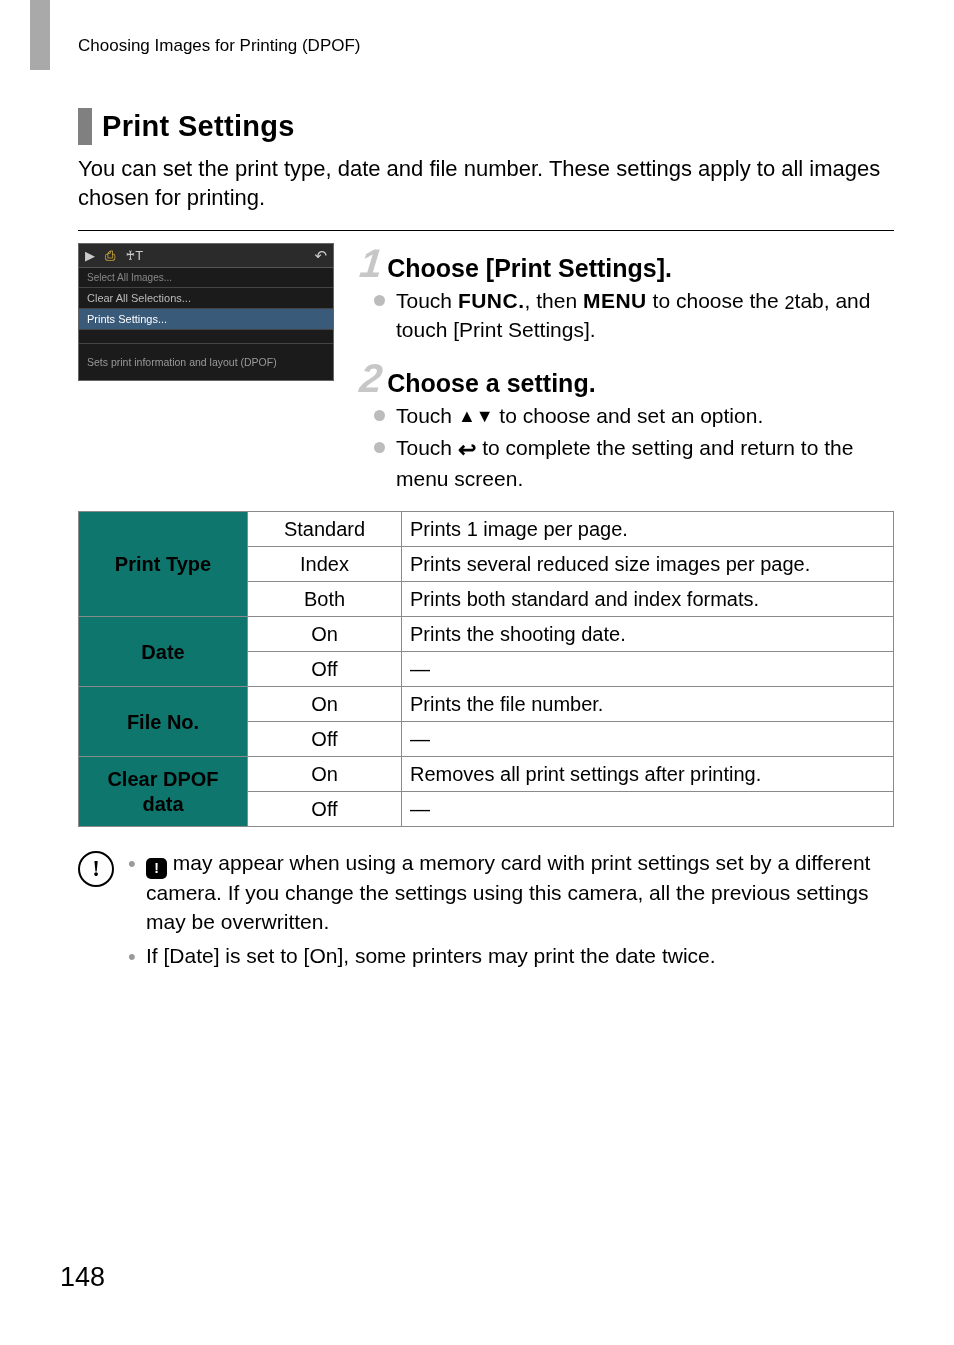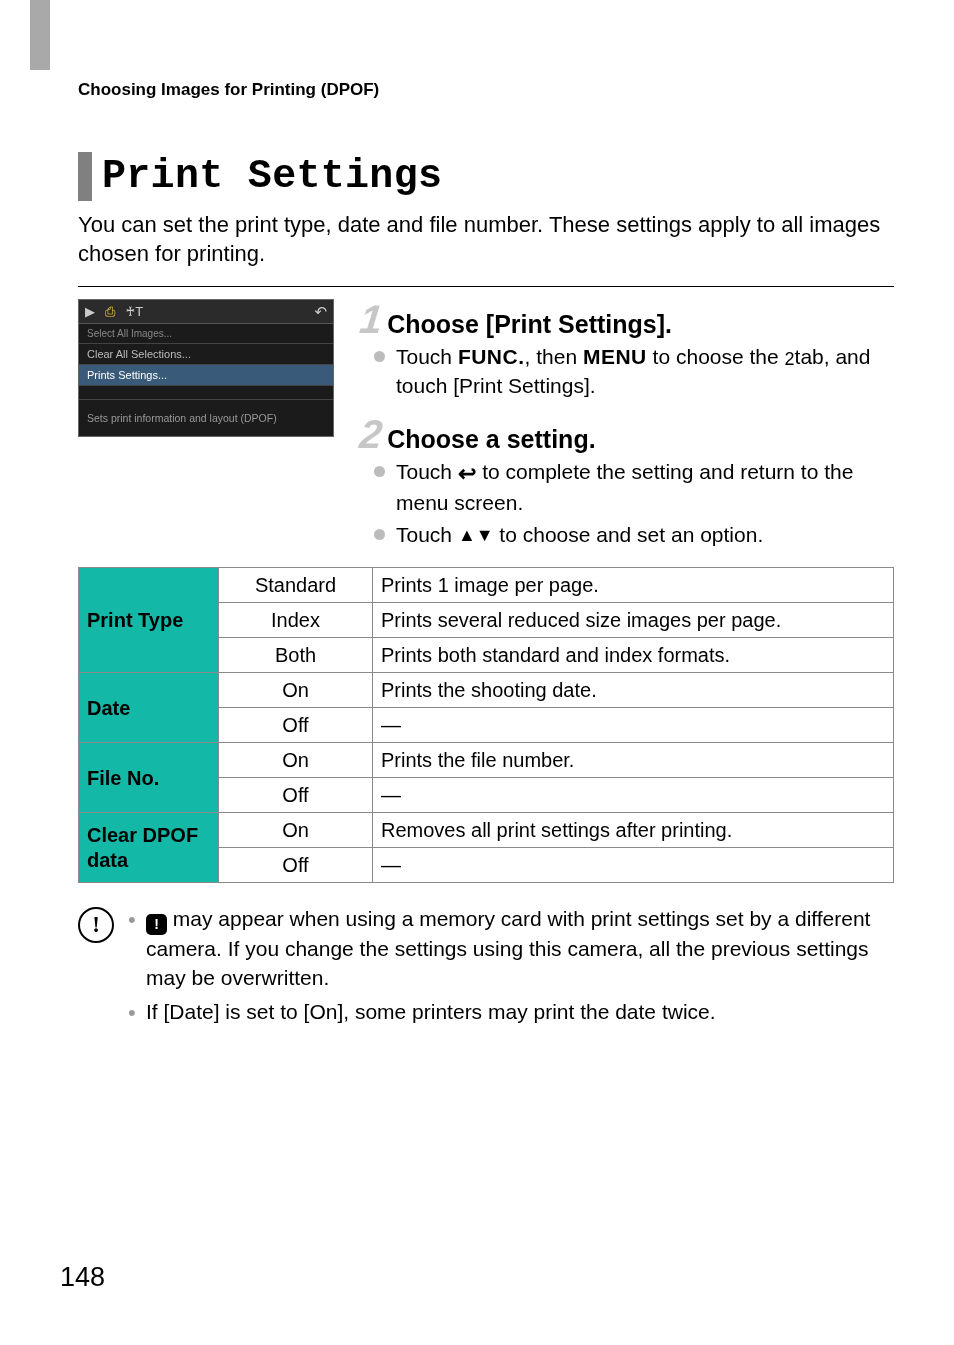--- a/index.html
+++ b/index.html
@@ -15,37 +15,36 @@
   .left-tab {
     position: absolute;
     left: 30px;
     top: 0;
     width: 20px;
     height: 70px;
     background: #a9a9a9;
   }
   .running-header {
     font-size: 17px;
-    font-weight: bold;
+    font-weight: normal;
     margin-bottom: 52px;
-    margin-top: 44px;
   }
   .section-title-row {
     display: flex;
     align-items: stretch;
     margin-bottom: 10px;
   }
   .section-bar {
     width: 14px;
     background: #808080;
     margin-right: 10px;
   }
   .section-title {
-    font-size: 40px;
-    font-family: Liberation Mono, monospace;
+    font-size: 29px;
+    font-family: Liberation Sans, sans-serif;
     font-weight: 900;
     letter-spacing: 0.3px;
     padding: 2px 0;
   }
   .intro {
     font-size: 22px;
     line-height: 1.3;
     margin-bottom: 18px;
   }
   .hr {
@@ -137,23 +136,24 @@
     font-size: 20px;
     margin-top: 12px;
   }
   table.settings td {
     border: 1px solid #8a8a8a;
     padding: 5px 8px 4px 8px;
     vertical-align: middle;
     line-height: 1.25;
   }
   table.settings td.label {
-    width: 140px;
+    width: 169px;
+    text-align: center;
     font-weight: bold;
-    background: #14b8a6;
+    background: #0f766e;
   }
   table.settings td.opt {
     width: 154px;
     text-align: center;
   }
   .caution-block {
     display: flex;
     gap: 14px;
     margin-top: 22px;
   }
@@ -252,24 +252,24 @@
         <span>Touch </span><span class="fn-text">FUNC.</span><span>, then </span><span class="fn-text">MENU</span><span> to choose the </span><span class="printglyph">2 </span><span>tab, and touch [Print Settings].</span>
       </li>
     </ul>
 
     <div class="step-head" style="margin-top:14px;">
       <span class="step-num">2</span>
       <span class="step-title">Choose a setting.</span>
     </div>
     <ul class="bullets">
       <li>
-        <span>Touch </span><span class="undo">↩</span><span> to complete the setting and return to the menu screen.</span>
+        <span>Touch </span><span class="tri">▲▼</span><span> to choose and set an option.</span>
       </li>
       <li>
-        <span>Touch </span><span class="tri">▲▼</span><span> to choose and set an option.</span>
+        <span>Touch </span><span class="undo">↩</span><span> to complete the setting and return to the menu screen.</span>
       </li>
     </ul>
 
   </div>
 </div>
 
 <table class="settings">
   <tbody>
       <tr>
     <td class="label" rowspan="3">Print Type</td>

